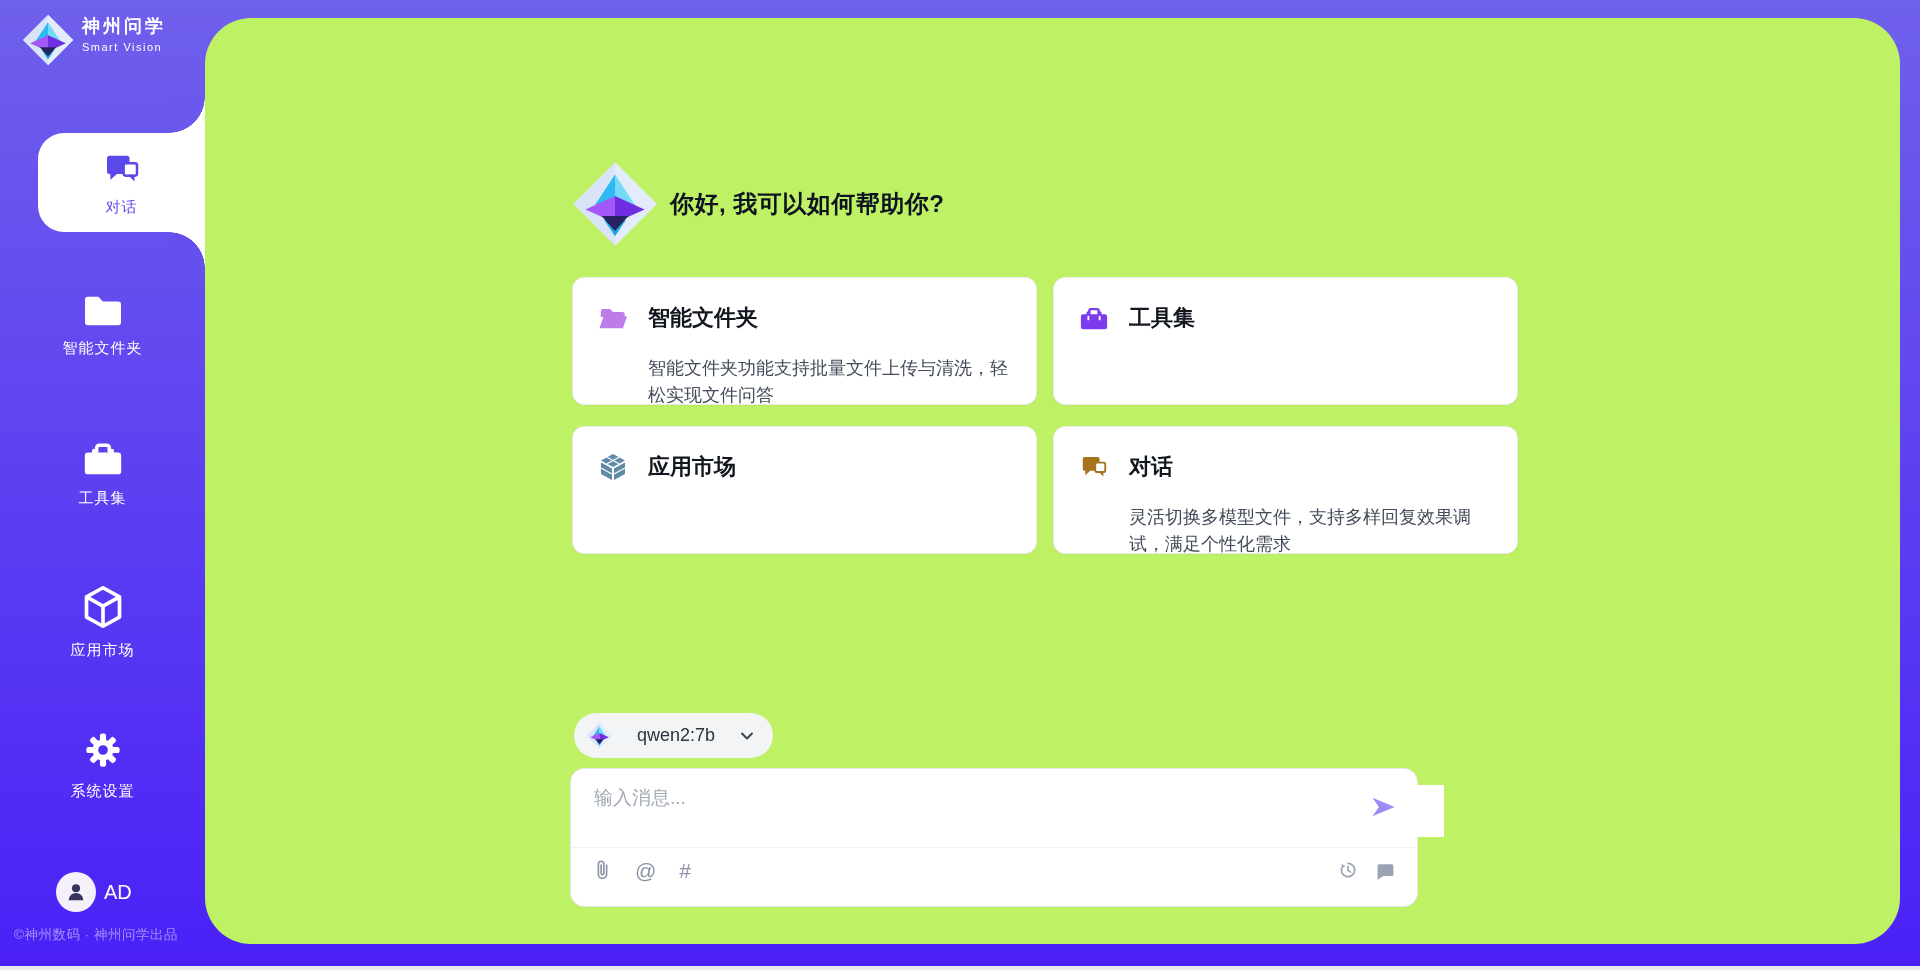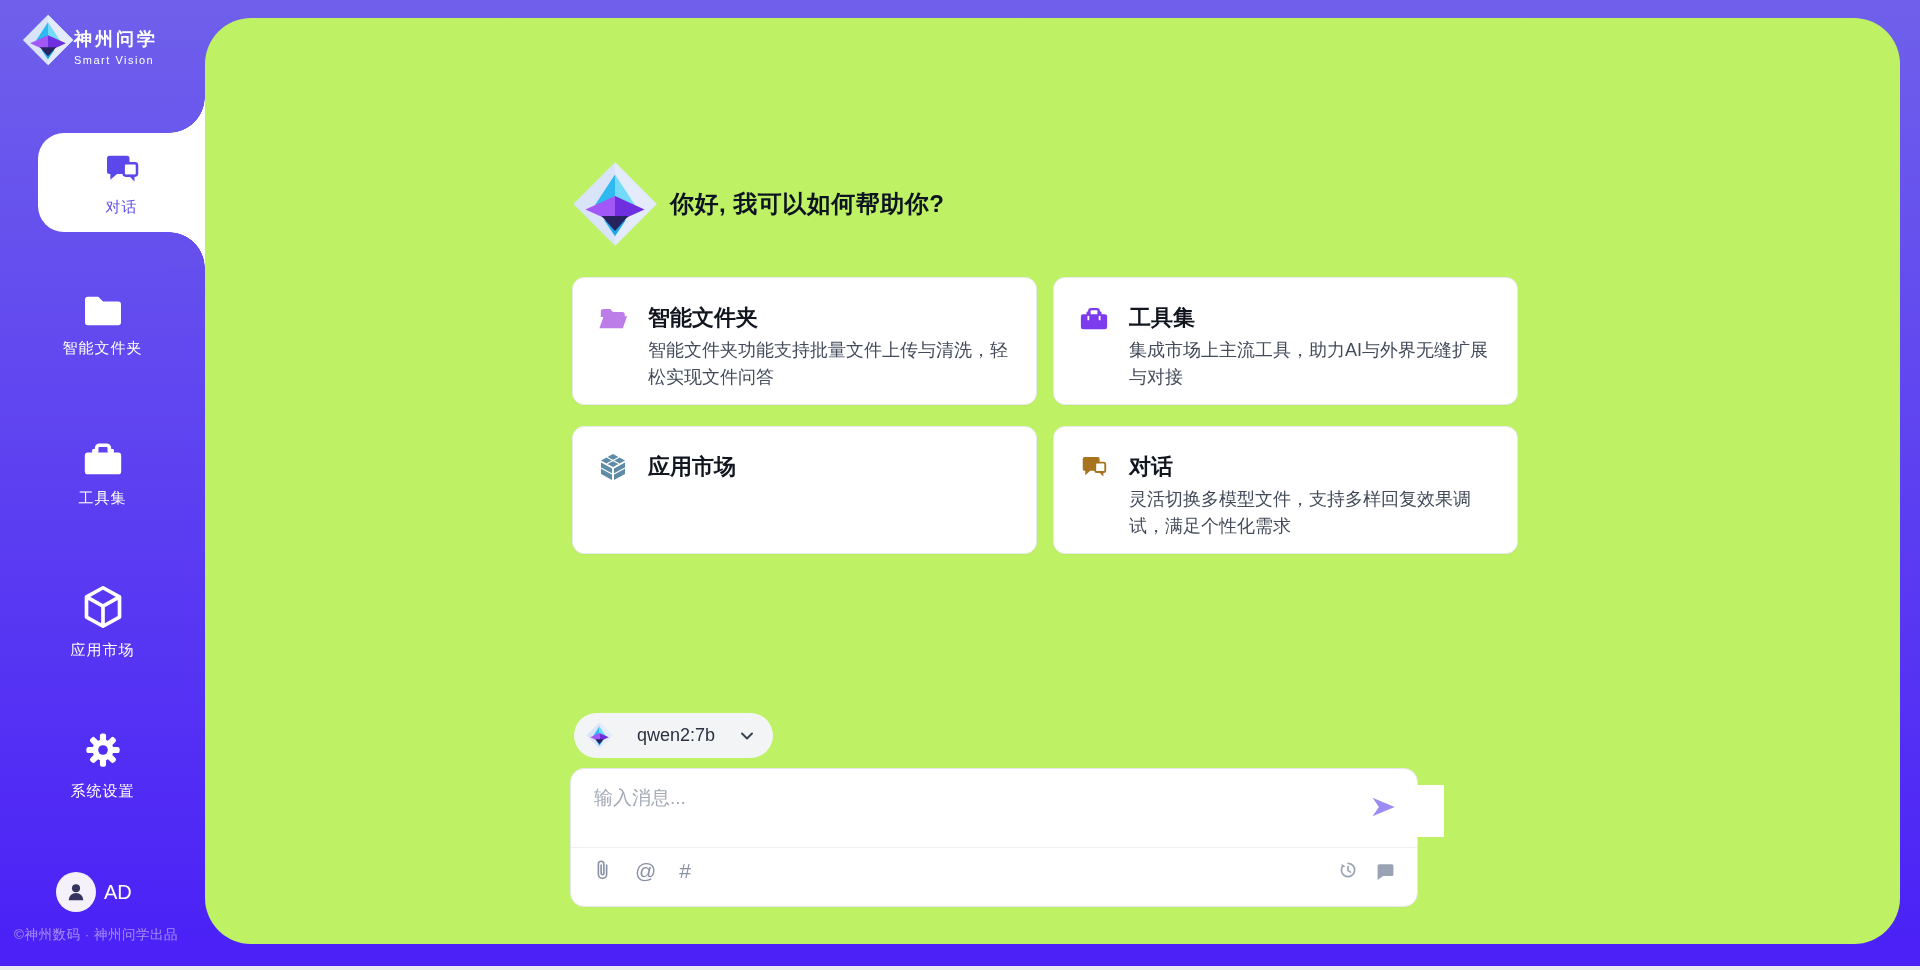--- a/index.html
+++ b/index.html
@@ -16,21 +16,21 @@
     background:#bef264; border-radius:46px;
   }
   .bottom-edge {
     position:absolute; left:0; right:0; bottom:0; height:4px;
     background:#E9EAF0;
   }
 
   
   .sidebar { position:absolute; left:0; top:0; width:205px; height:970px; }
 
-  .logo-row { position:absolute; top:14px; left:22px; display:flex; align-items:flex-end; cursor:pointer; }
+  .logo-row { position:absolute; top:14px; left:22px; display:flex; align-items:flex-start; gap:8px; cursor:pointer; }
   .logo-row svg { width:52px; height:52px; }
   .brand-name { color:#fff; font-size:18px; font-weight:bold; letter-spacing:3px; }
   .brand-sub  { color:#fff; font-size:11px; letter-spacing:1.5px; margin-top:3px; }
 
   .tab-active {
     position:absolute; top:133px; left:38px; width:167px; height:99px;
     background:#fff; border-radius:26px 0 0 26px;
     display:flex; flex-direction:column; align-items:center; justify-content:center;
     cursor:pointer; z-index:2;
   }
@@ -80,21 +80,21 @@
   }
   .card {
     height:128px; background:#fff; border:1px solid #E9EAEE; border-radius:12px;
     padding:25px 24px 0 25px; cursor:pointer;
     box-shadow:0 1px 2px rgba(16,24,40,0.03);
   }
   .card-head { display:flex; align-items:center; gap:20px; }
   .card-head svg { width:30px; height:30px; flex:0 0 auto; }
   .card-title { font-size:22px; font-weight:bold; color:#11161F; }
   .card-desc {
-    margin-top:4px; margin-left:50px; font-size:18px; color:#434B5A; line-height:1.5;
+    margin-top:22px; margin-left:50px; font-size:18px; color:#434B5A; line-height:1.5;
   }
 
   .model-pill {
     position:absolute; top:695px; left:4px; height:45px;
     display:inline-flex; align-items:center; gap:24px;
     background:#F3F4F6; border-radius:23px; padding:0 18px 0 12px; cursor:pointer;
   }
   .model-pill svg.gem { width:27px; height:27px; }
   .model-name { font-size:18px; color:#2A3140; }
 
@@ -244,21 +244,20 @@
           <svg viewBox="0 0 32 30">
             <path d="M11 11 v-3.5 a2 2 0 0 1 2 -2 h6 a2 2 0 0 1 2 2 v3.5" fill="none" stroke="#7C3BED" stroke-width="2.6"></path>
             <rect x="2" y="11" width="28" height="16" rx="2.5" fill="#7C3BED"></rect>
             <rect x="8" y="8" width="4" height="8" rx="1" fill="#7C3BED"></rect>
             <rect x="20" y="8" width="4" height="8" rx="1" fill="#7C3BED"></rect>
             <rect x="9" y="12.5" width="2" height="5" rx="1" fill="#ffffff"></rect>
             <rect x="21" y="12.5" width="2" height="5" rx="1" fill="#ffffff"></rect>
           </svg>
           <div class="card-title">工具集</div>
         </div>
-        <div class="card-desc">集成市场上主流工具，助力AI与外界无缝扩展与对接</div>
       </div>
 
       <div class="card">
         <div class="card-head">
           <svg viewBox="0 0 30 30">
             <polygon points="15,2 27,8.5 15,15 3,8.5" fill="#5E8BA6"></polygon>
             <polygon points="3,10.5 14,16.5 14,28 3,22" fill="#5E8BA6"></polygon>
             <polygon points="27,10.5 16,16.5 16,28 27,22" fill="#5E8BA6"></polygon>
             <line x1="9" y1="5.3" x2="21" y2="11.8" stroke="#ffffff" stroke-width="1.2"></line>
             <line x1="21" y1="5.3" x2="9" y2="11.8" stroke="#ffffff" stroke-width="1.2"></line>

